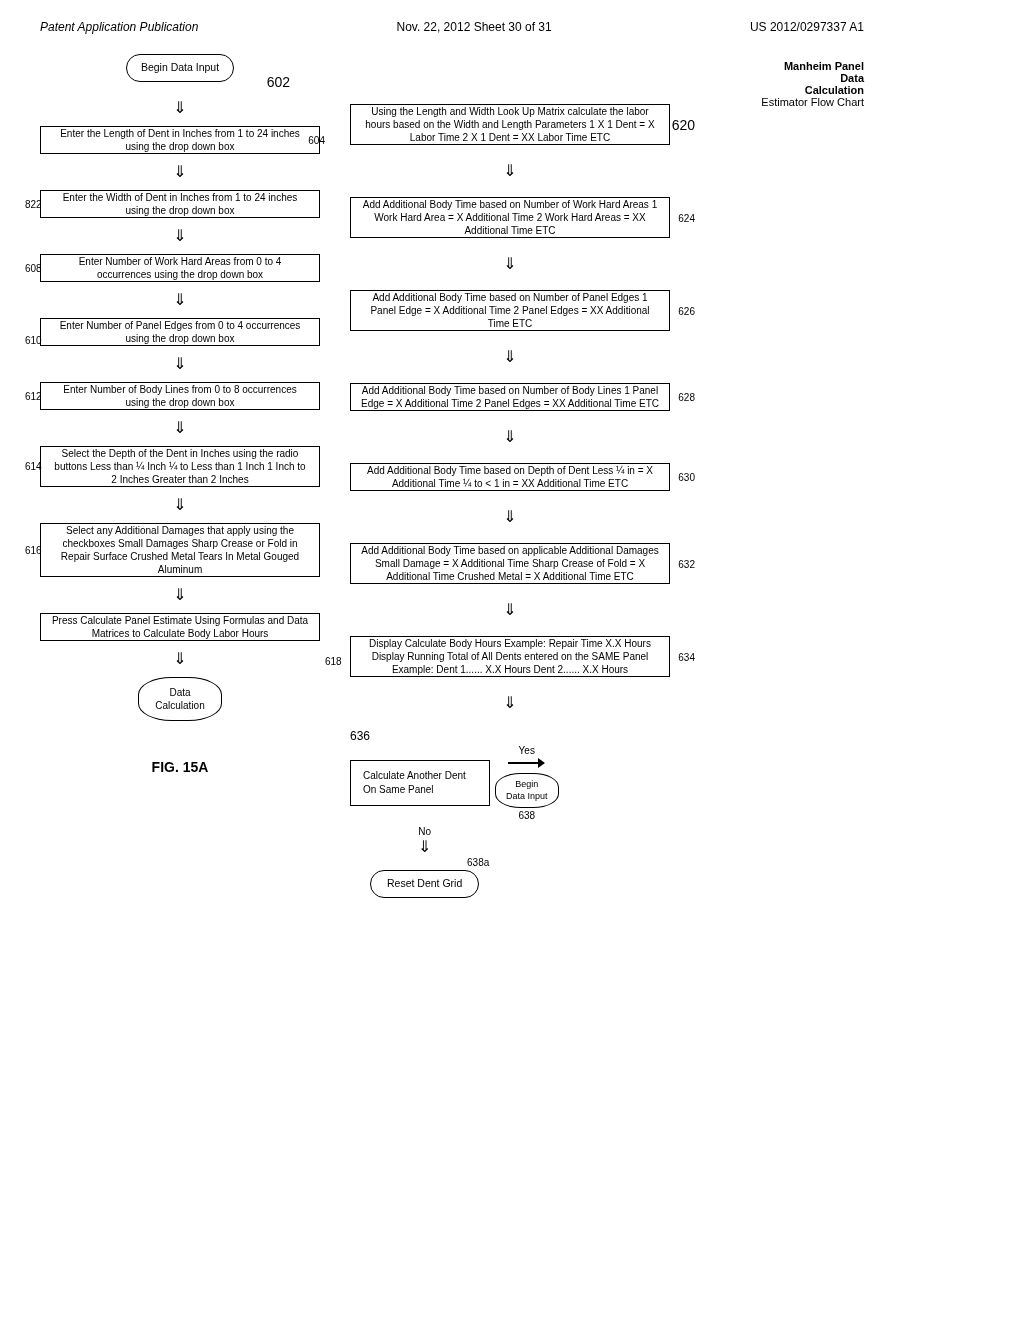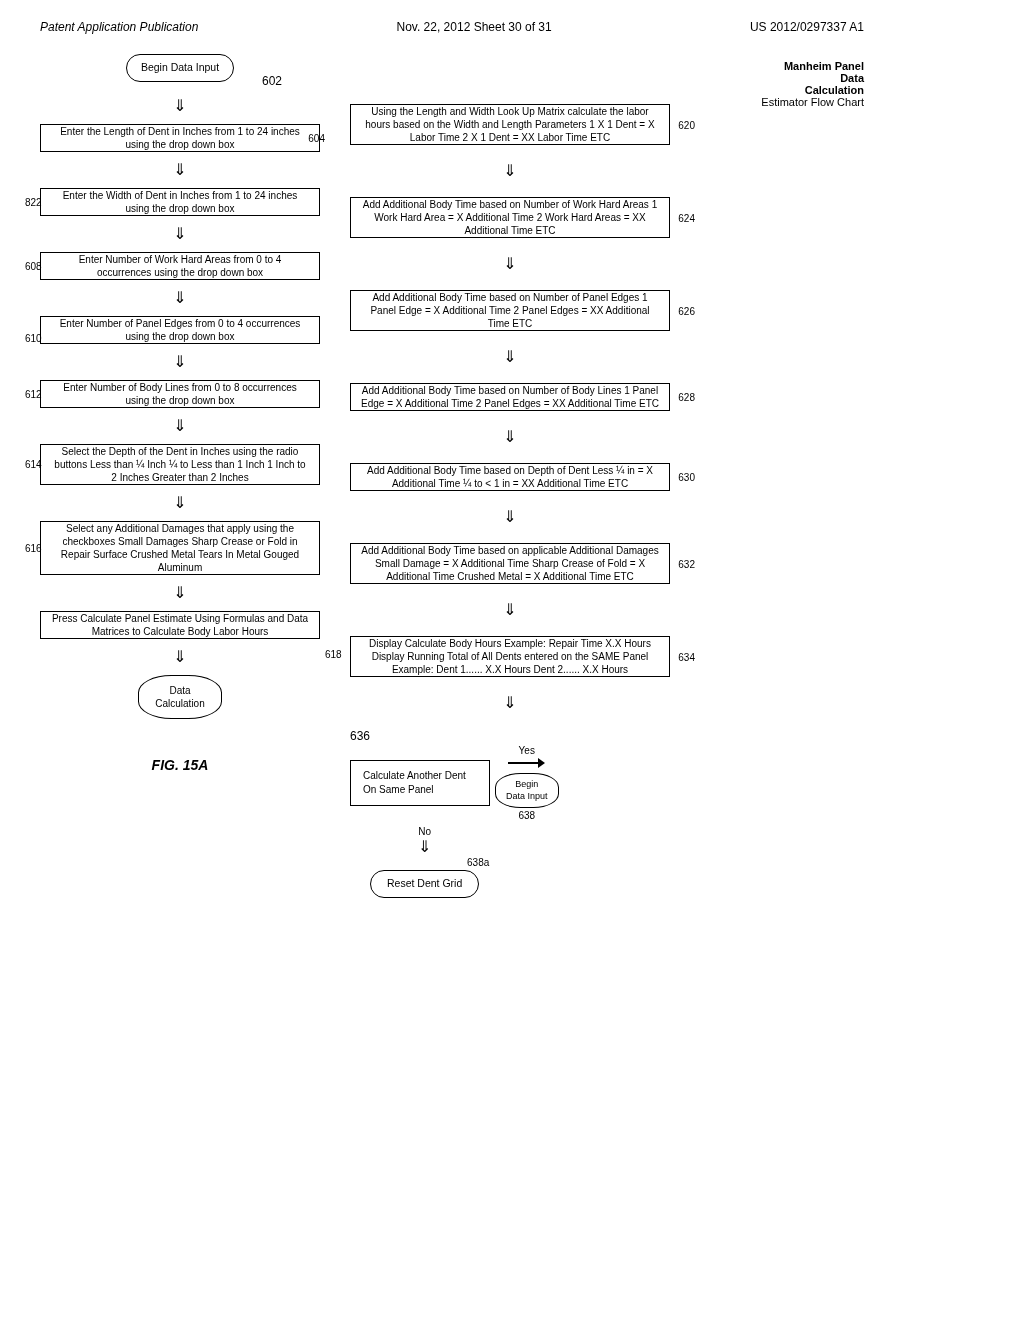--- a/index.html
+++ b/index.html
@@ -78,21 +78,20 @@
       font-size: 16px;
       line-height: 1;
       margin: 2px 0;
     }
 
     .fig-label {
       text-align: center;
       font-size: 14px;
       font-weight: bold;
       margin-top: 20px;
-      font-style: italic;
     }
 
     .top-right-info {
       position: absolute;
       right: 40px;
       top: 60px;
       text-align: right;
       font-size: 11px;
     }
 
@@ -152,21 +151,21 @@
   </div>
 
   <div class="flowchart-container" style="margin-top:10px;">
 
     <div class="left-column">
 
       <div class="section-wrapper">
         <div class="rounded-rect">
           <span>Begin Data Input</span>
         </div>
-        <span style="font-size:12px; align-self:flex-end; margin-right:38px; margin-top:-8px;">602</span>
+        <span style="font-size:14px; align-self:flex-end; margin-right:30px; margin-top:-8px;">602</span>
       </div>
 
       <div class="dbl-arrow">⇓</div>
 
       <div style="position:relative; width:100%;">
         <div class="rect-box">
           <span>Enter the Length of Dent in Inches from 1
 to 24 inches using the drop down box</span>
         </div>
         <span style="font-size:10px; position:absolute; right:-5px; top:50%; transform:translateY(-50%);">604</span>
@@ -275,21 +274,21 @@
       <div style="position:relative; width:100%;">
         <div class="rect-box">
           <span>Using the Length and Width Look Up Matrix
 calculate the labor hours based on the Width
 and Length Parameters
 
 1 X 1 Dent = X Labor Time
 2 X 1 Dent = XX Labor Time
 ETC</span>
         </div>
-        <span style="font-size:10px; position:absolute; right:-25px; top:50%; transform:translateY(-50%);">620</span>
+        <span style="font-size:14px; position:absolute; right:-25px; top:50%; transform:translateY(-50%);">620</span>
       </div>
 
       <div class="dbl-arrow">⇓</div>
 
       <div style="position:relative; width:100%;">
         <div class="rect-box">
           <span>Add Additional Body Time based on Number
 of Work Hard Areas
 
 1 Work Hard Area  = X Additional Time
@@ -349,21 +348,21 @@
 Sharp Crease of Fold  = X Additional Time
 Crushed Metal       = X Additional Time
 ETC</span>
         </div>
         <span style="font-size:10px; position:absolute; right:-25px; top:50%; transform:translateY(-50%);">632</span>
       </div>
 
       <div class="dbl-arrow">⇓</div>
 
       <div style="position:relative; width:100%;">
-        <span style="font-size:10px; position:absolute; left:-25px; top:13px;">618</span>
+        <span style="font-size:10px; position:absolute; left:-25px; top:20px;">618</span>
         <div class="rect-box">
           <span>Display Calculate Body Hours
 Example: Repair Time X.X Hours
 
 Display Running Total of All Dents
 entered on the SAME Panel
 Example:
 Dent 1...... X.X Hours
 Dent 2...... X.X Hours</span>
         </div>

